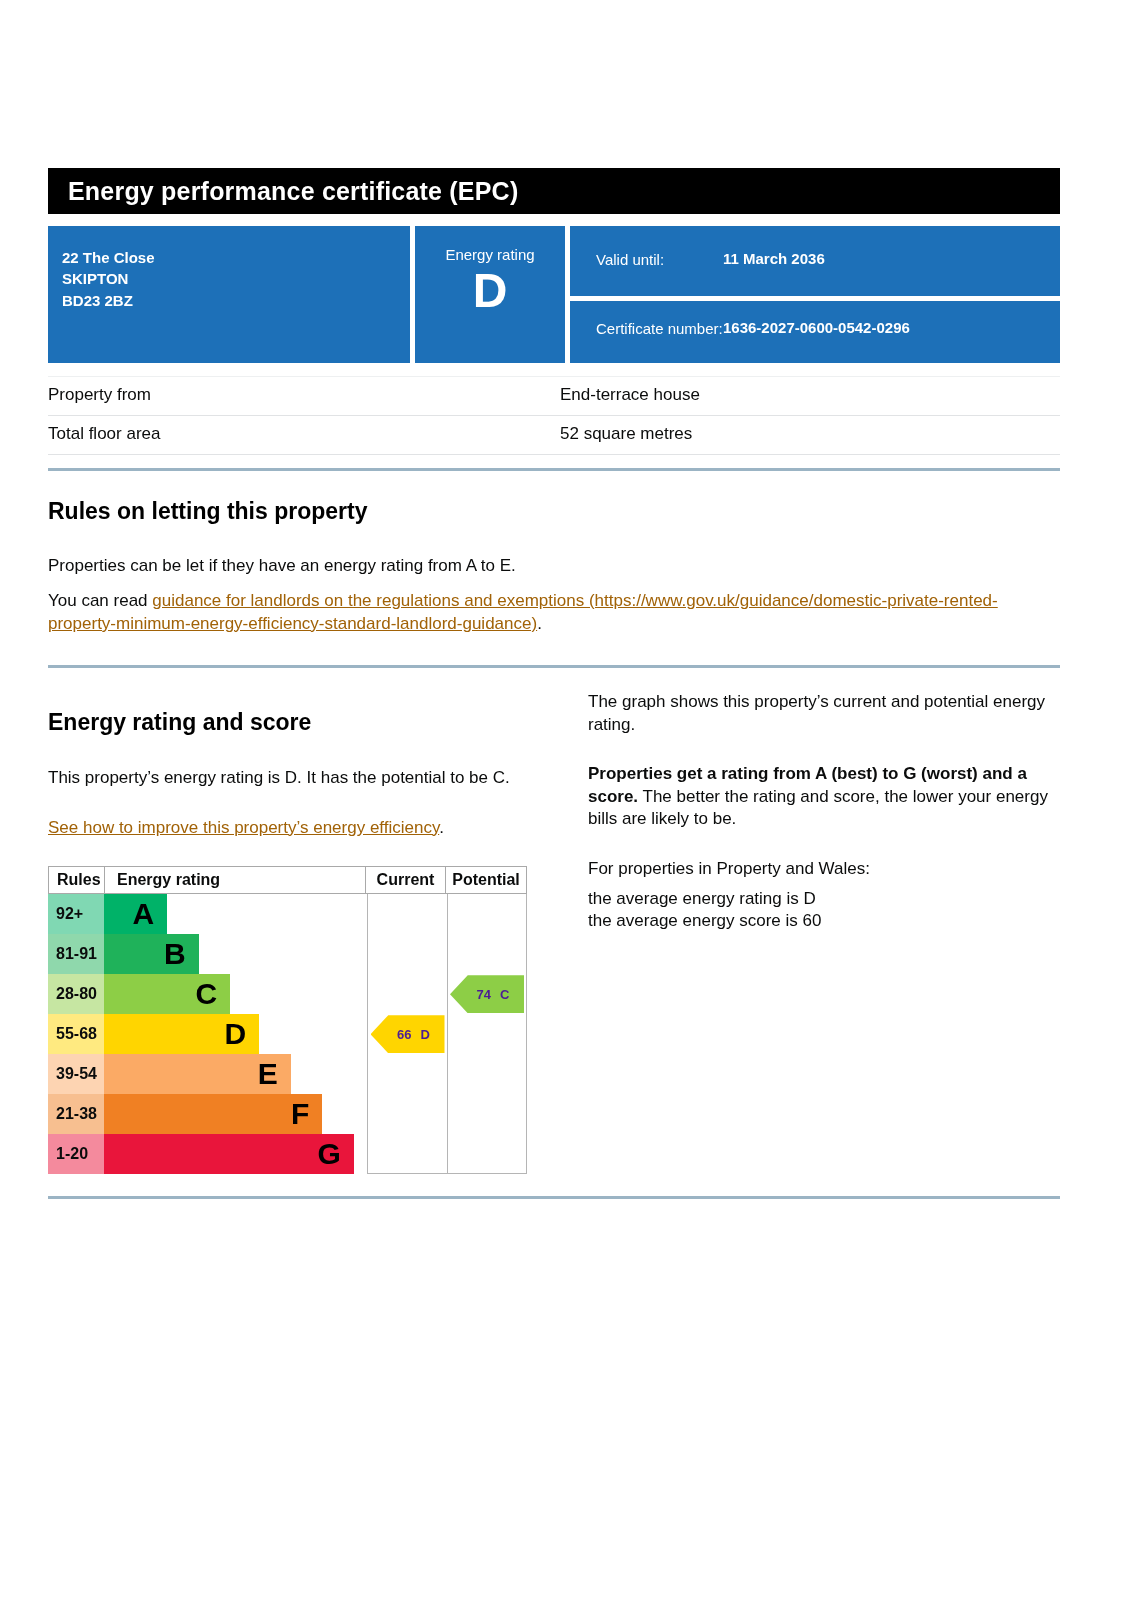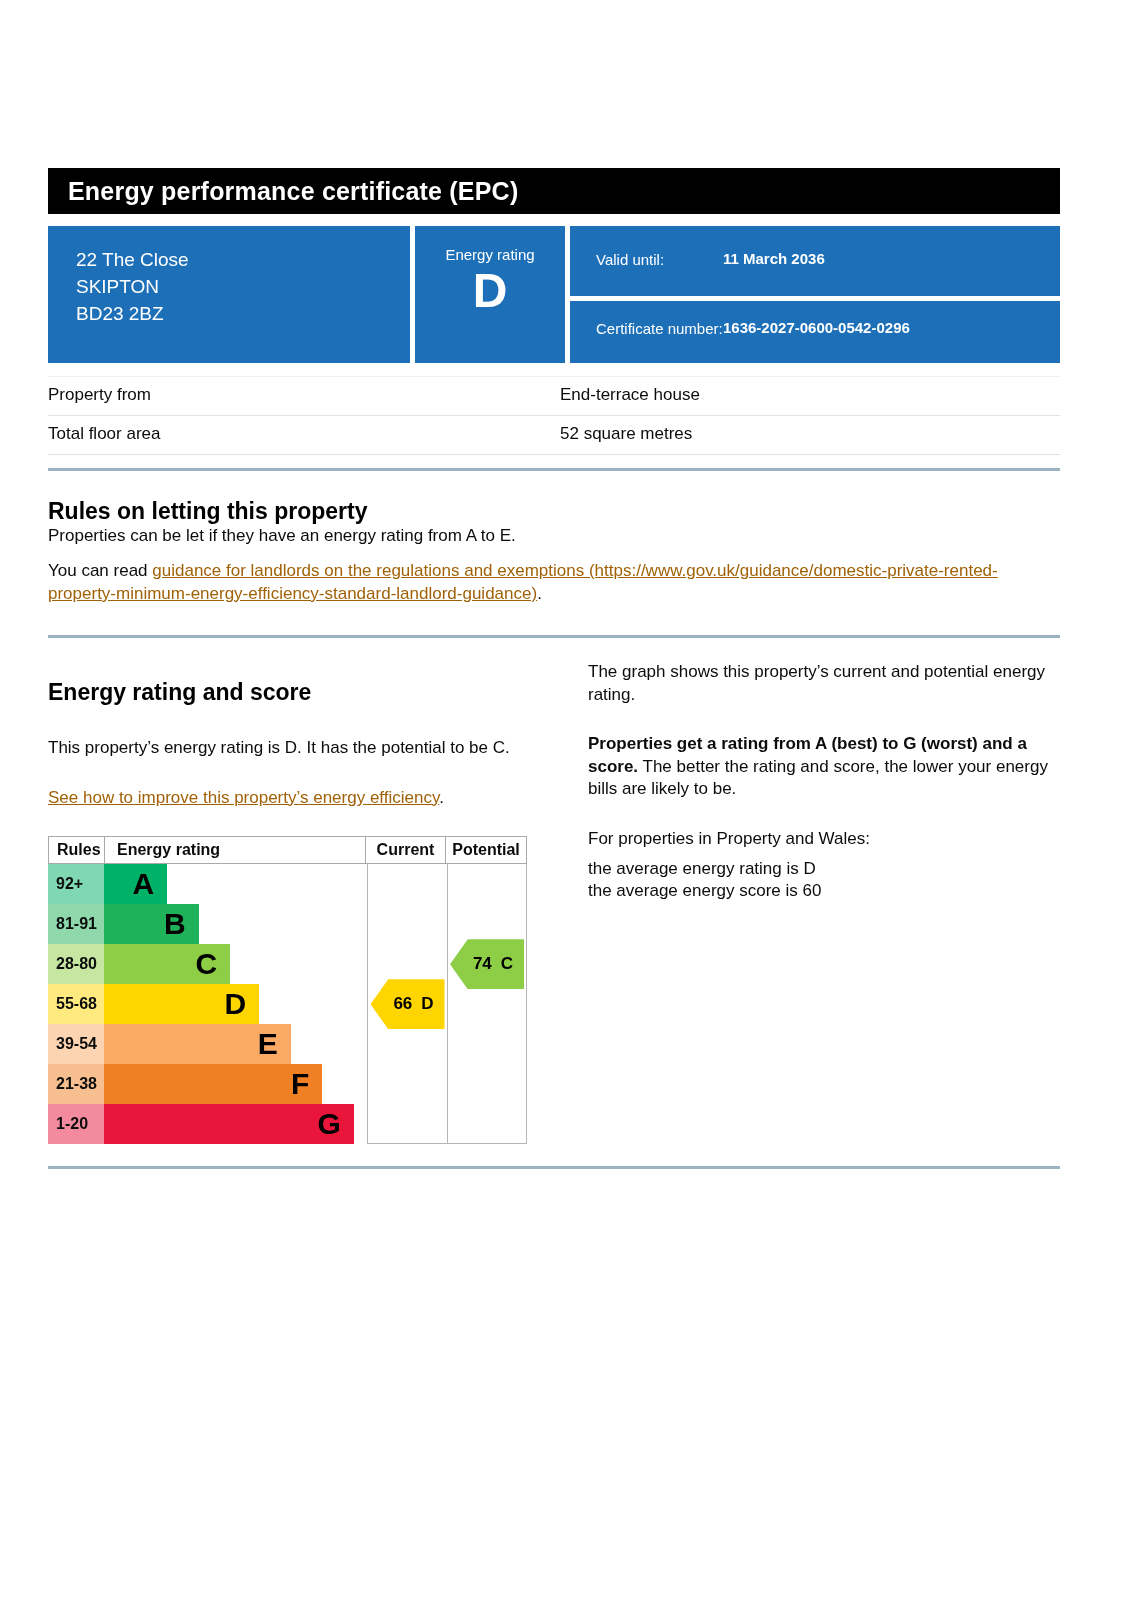--- a/index.html
+++ b/index.html
@@ -22,21 +22,21 @@
     background: #000000;
     height: 46px;
     display: flex; align-items: center;
     padding-left: 20px;
   }
   .masthead h1 { color: #ffffff; font-size: 25px; font-weight: bold; letter-spacing: 0.2px; }
 
   
   .summary { display: flex; gap: 5px; margin-top: 12px; height: 137px; }
   .panel { background: #1d70b8; color: #ffffff; }
-  .panel-address { flex: 0 0 362px; padding: 21px 0 0 28px; font-size: 19px; line-height: 1.42; }
+  .panel-address { flex: 0 0 362px; padding: 21px 0 0 14px; font-size: 15px; line-height: 1.42; font-weight: bold; }
   .panel-rating  { flex: 0 0 150px; text-align: center; padding-top: 20px; }
   .panel-rating .rating-label { font-size: 15px; }
   .panel-rating .rating-big { font-size: 48px; font-weight: bold; line-height: 1.15; }
   .panel-right { flex: 1; display: flex; flex-direction: column; gap: 5px; }
   .panel-row { display: flex; padding-left: 26px; }
   .panel-row-top { flex: 0 0 70px; padding-top: 24px; }
   .panel-row-bottom { flex: 1; padding-top: 18px; }
   .panel-row .lbl { width: 127px; font-size: 15px; line-height: 1.35; }
   .panel-row .val { font-weight: bold; font-size: 15px; }
 
@@ -50,21 +50,21 @@
   .section-break { border: none; border-top: 3px solid #9bb4c4; height: 0; }
   .break-1 { margin-top: 13px; }
   .break-2 { margin-top: 30px; }
   .break-3 { margin-top: 22px; }
 
   h2 { font-size: 23px; font-weight: bold; color: #000; margin-top: 20px; }
   p, .para { font-size: 17px; line-height: 1.32; }
   a { color: #a16207; text-decoration: underline; }
 
   .rules-heading { margin-top: 27px; }
-  .rules-p1 { }
+  .rules-p1 { margin-top: 30px; }
   .rules-p2 { margin-top: 13px; overflow-wrap: break-word; }
 
   
   .two-col { display: flex; gap: 58px; margin-top: 21px; }
   .col-left { flex: 0 0 482px; }
   .col-right { flex: 1; }
   .intro-p { margin-top: 31px; }
   .improve-p { margin-top: 27px; }
   .right-p1 { margin-top: 2px; }
   .right-p2 { margin-top: 27px; }
@@ -89,24 +89,24 @@
   .band-bar { height: 100%; display: flex; align-items: center; justify-content: flex-end; padding-right: 13px; }
   .band-letter { font-weight: bold; font-size: 30px; line-height: 1; color: #000; }
   .current-cell, .potential-cell {
     width: 80px; border-left: 1px solid #b5b5b5;
     display: flex; align-items: center; justify-content: center;
   }
   .potential-cell { border-right: 1px solid #b5b5b5; }
   .band-row:last-child .current-cell,
   .band-row:last-child .potential-cell { border-bottom: 1px solid #b5b5b5; }
   .pointer {
-    width: 74px; height: 50px;
+    width: 74px; height: 38px;
     clip-path: polygon(24% 0, 100% 0, 100% 100%, 24% 100%, 0 50%);
     display: flex; align-items: center; justify-content: center; gap: 9px;
-    padding-left: 12px; font-weight: bold; font-size: 17px; color: #000000;
+    padding-left: 12px; font-weight: bold; font-size: 13px; color: #4c1d95;
   }
 </style>
 </head>
 <body>
 
 <div class="content">
 
   <div class="masthead">
     <h1>Energy performance certificate (EPC)</h1>
   </div>

